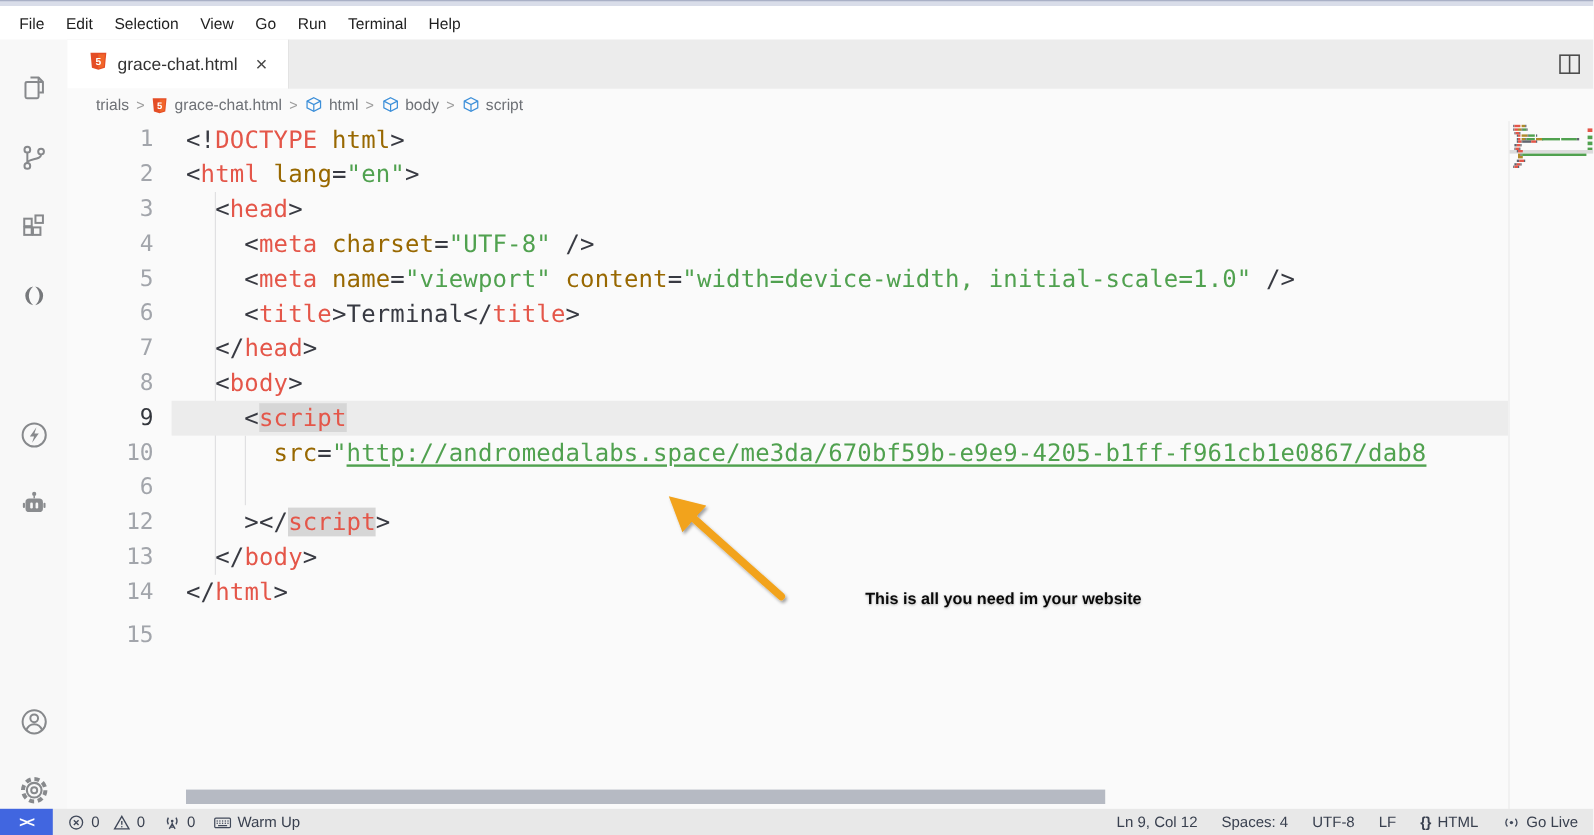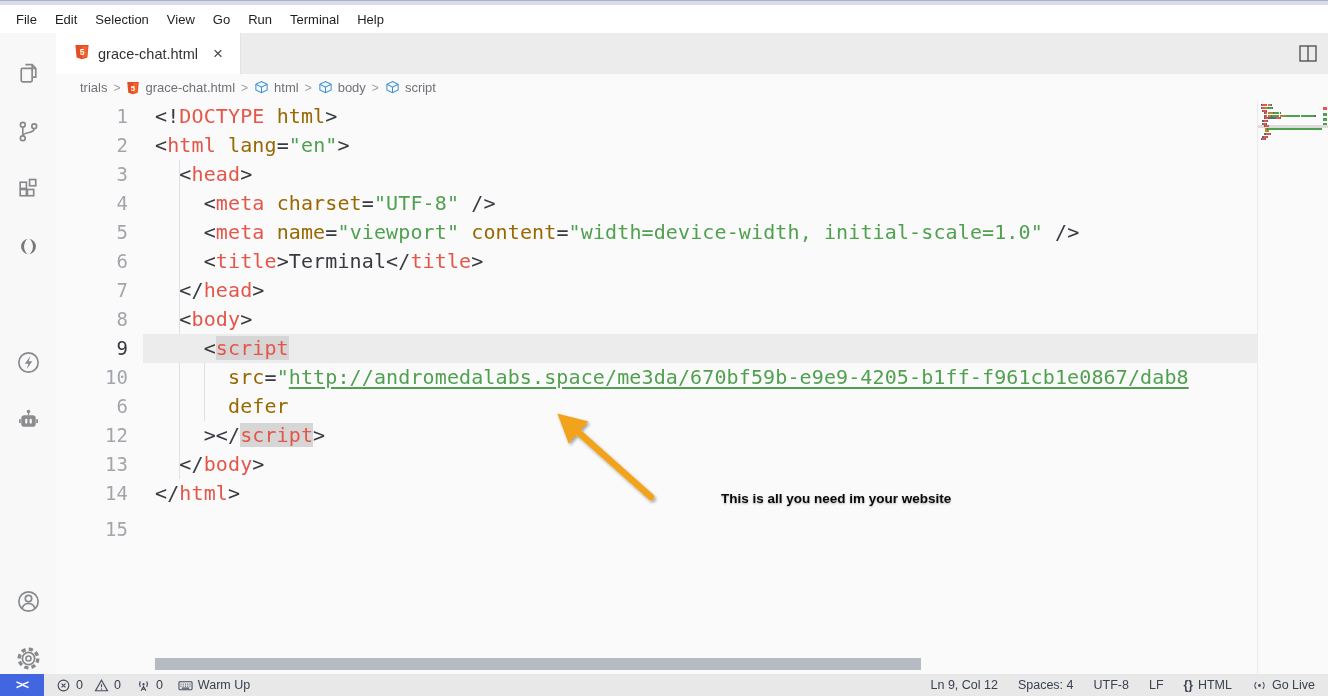--- a/index.html
+++ b/index.html
@@ -238,21 +238,20 @@
           <div class="code-line" style="top: 30px;"><span class="tok-p">&lt;</span><span class="tok-tag">html</span><span class="tok-p"> </span><span class="tok-attr">lang</span><span class="tok-p">=</span><span class="tok-str">"en"</span><span class="tok-p">&gt;</span></div>
           <div class="code-line" style="top: 59px;"><span class="tok-p">  &lt;</span><span class="tok-tag">head</span><span class="tok-p">&gt;</span></div>
           <div class="code-line" style="top: 88px;"><span class="tok-p">    &lt;</span><span class="tok-tag">meta</span><span class="tok-p"> </span><span class="tok-attr">charset</span><span class="tok-p">=</span><span class="tok-str">"UTF-8"</span><span class="tok-p"> /&gt;</span></div>
           <div class="code-line" style="top: 117px;"><span class="tok-p">    &lt;</span><span class="tok-tag">meta</span><span class="tok-p"> </span><span class="tok-attr">name</span><span class="tok-p">=</span><span class="tok-str">"viewport"</span><span class="tok-p"> </span><span class="tok-attr">content</span><span class="tok-p">=</span><span class="tok-str">"width=device-width, initial-scale=1.0"</span><span class="tok-p"> /&gt;</span></div>
           <div class="code-line" style="top: 146px;"><span class="tok-p">    &lt;</span><span class="tok-tag">title</span><span class="tok-p">&gt;</span><span class="tok-p">Terminal</span><span class="tok-p">&lt;/</span><span class="tok-tag">title</span><span class="tok-p">&gt;</span></div>
           <div class="code-line" style="top: 175px;"><span class="tok-p">  &lt;/</span><span class="tok-tag">head</span><span class="tok-p">&gt;</span></div>
           <div class="code-line" style="top: 204px;"><span class="tok-p">  &lt;</span><span class="tok-tag">body</span><span class="tok-p">&gt;</span></div>
           <div class="cur-line-bg" style="top: 233px;"></div>
           <div class="code-line" style="top: 233px;"><span class="tok-p">    &lt;</span><span class="tok-tag tok-hl">script</span></div>
           <div class="code-line" style="top: 262px;"><span class="tok-p">      </span><span class="tok-attr">src</span><span class="tok-p">=</span><span class="tok-str">"</span><span class="tok-link">http://andromedalabs.space/me3da/670bf59b-e9e9-4205-b1ff-f961cb1e0867/dab8</span></div>
-          <div class="code-line" style="top: 291px;"><span class="tok-p">      </span><span class="tok-attr">defer</span></div>
           <div class="code-line" style="top: 320px;"><span class="tok-p">    &gt;</span><span class="tok-p">&lt;/</span><span class="tok-tag tok-hl">script</span><span class="tok-p">&gt;</span></div>
           <div class="code-line" style="top: 349px;"><span class="tok-p">  &lt;/</span><span class="tok-tag">body</span><span class="tok-p">&gt;</span></div>
           <div class="code-line" style="top: 378px;"><span class="tok-p">&lt;/</span><span class="tok-tag">html</span><span class="tok-p">&gt;</span></div>
           <div class="code-line" style="top: 407px;"></div>
         </div>
       <div class="gutter" id="gutter">
           <div class="ln" style="top: 1px;">1</div>
           <div class="ln" style="top: 30px;">2</div>
           <div class="ln" style="top: 59px;">3</div>
           <div class="ln" style="top: 88px;">4</div>

